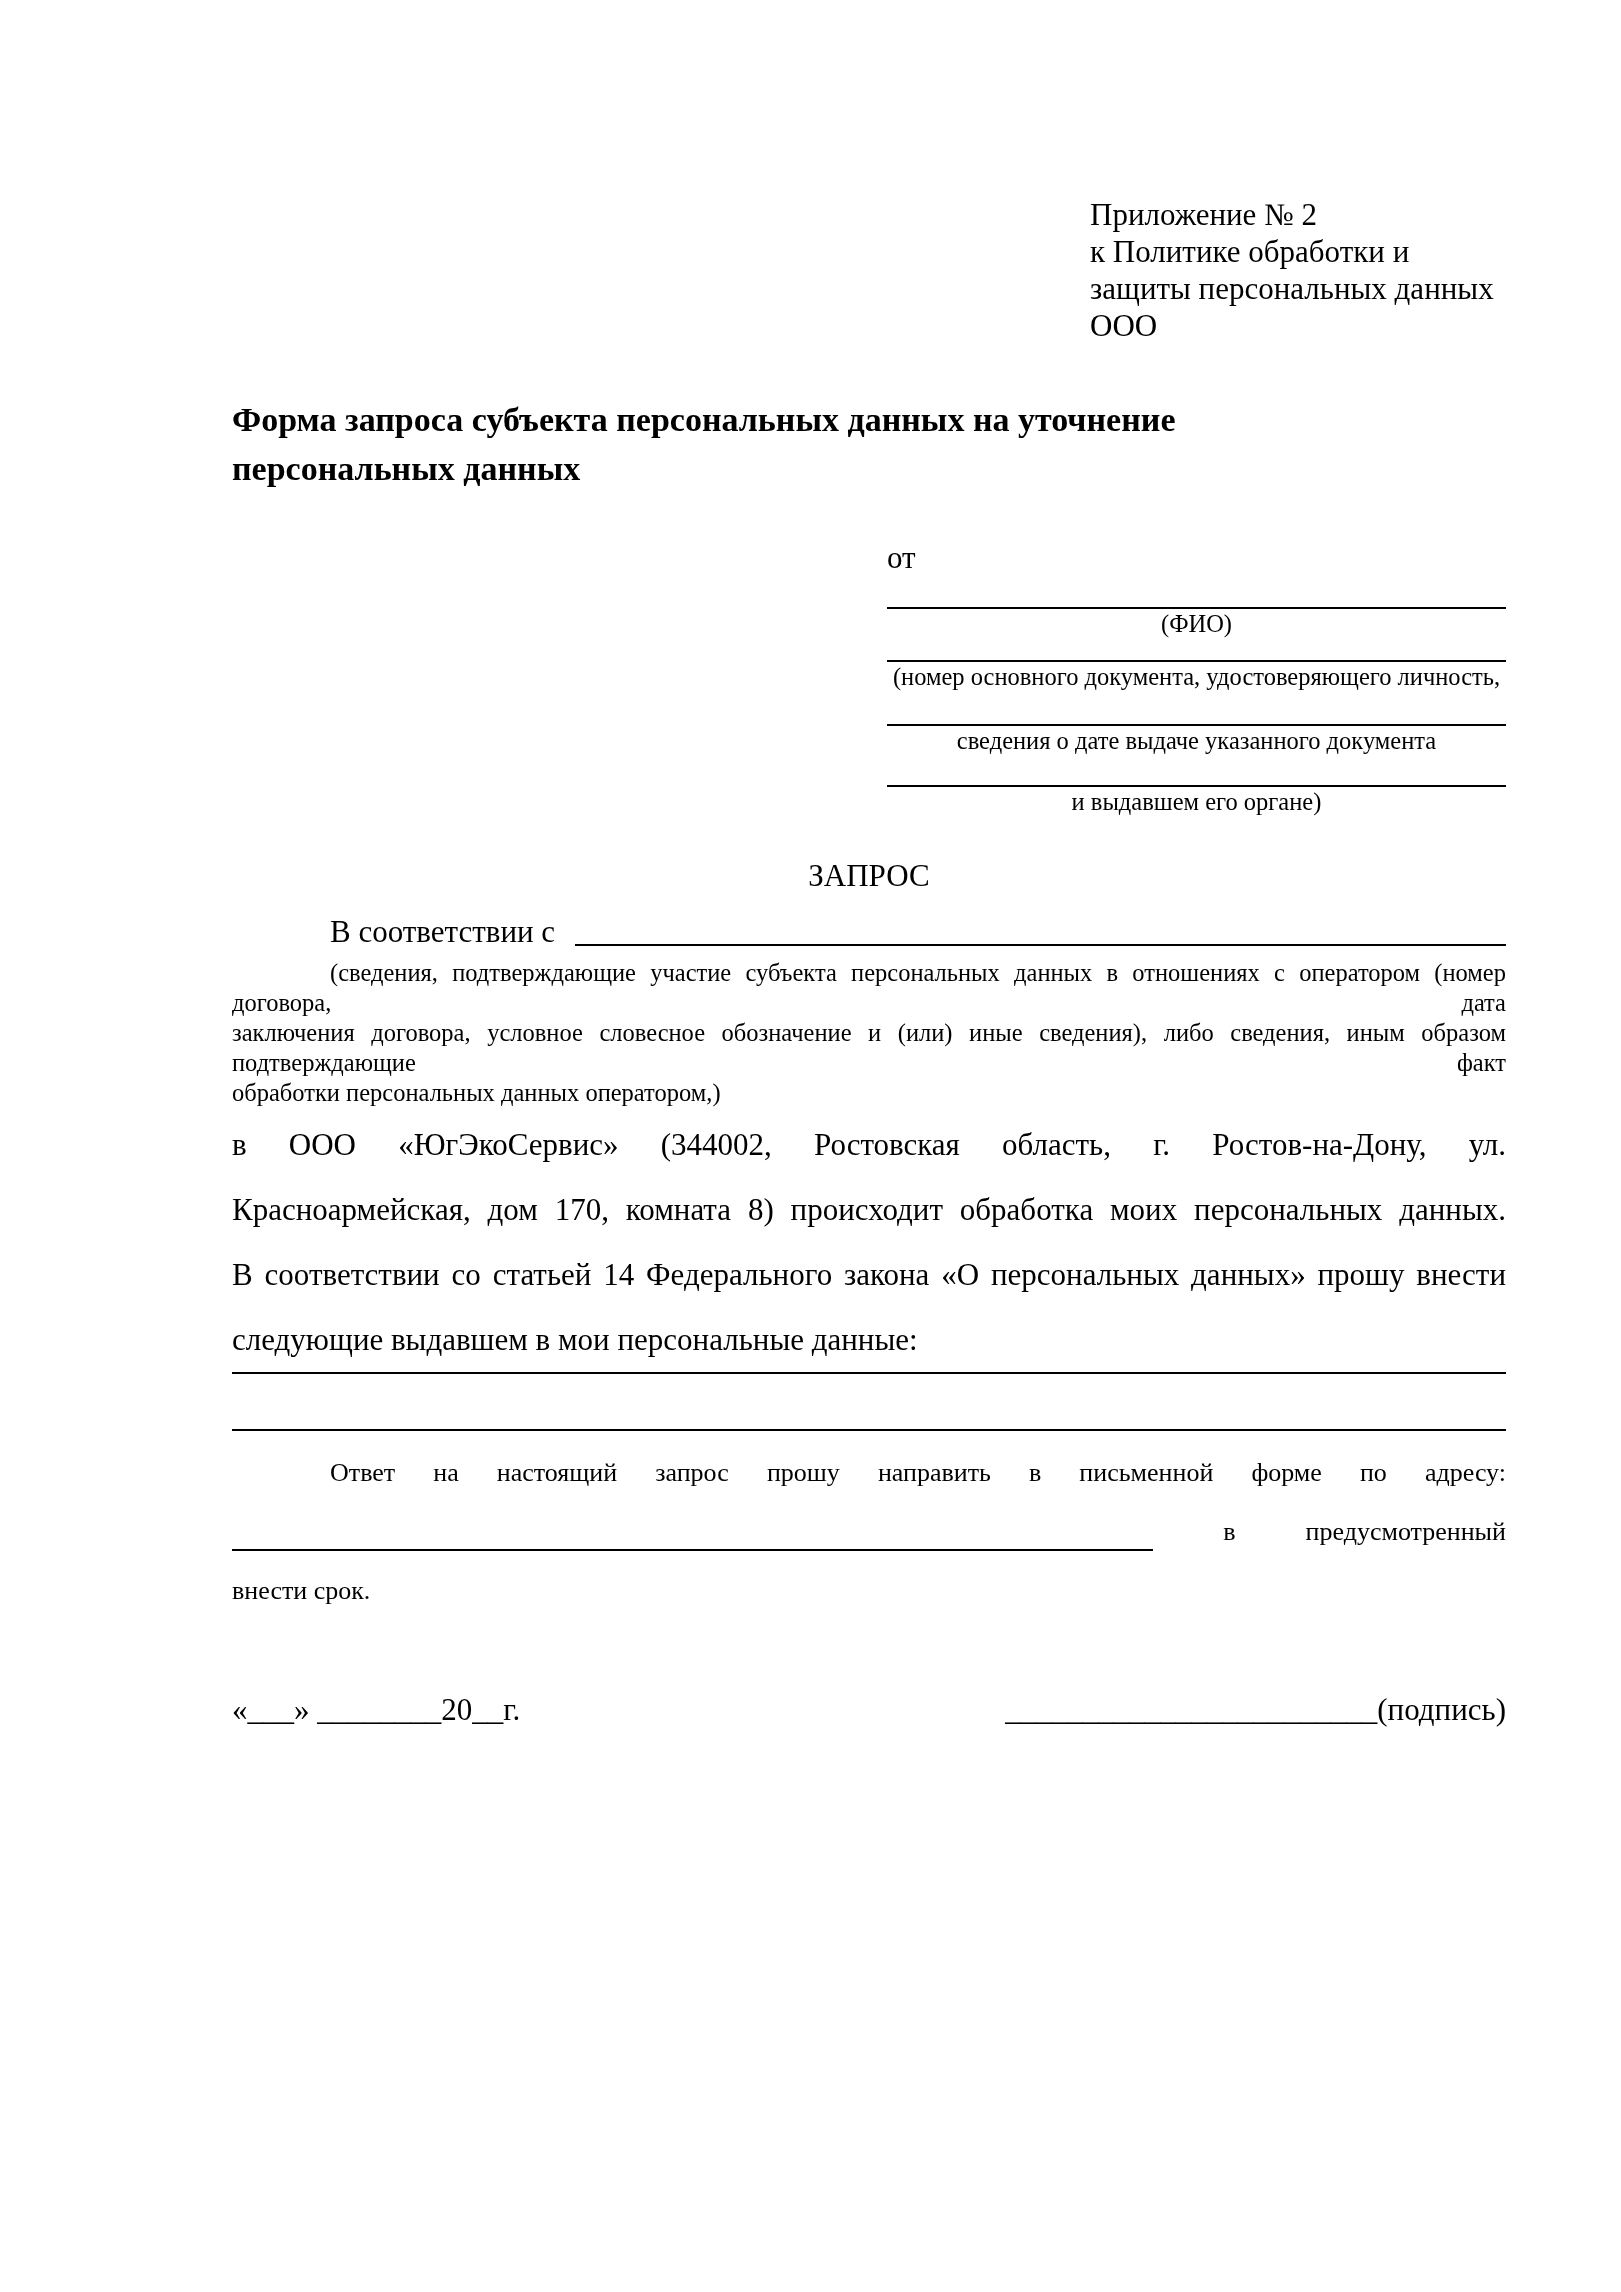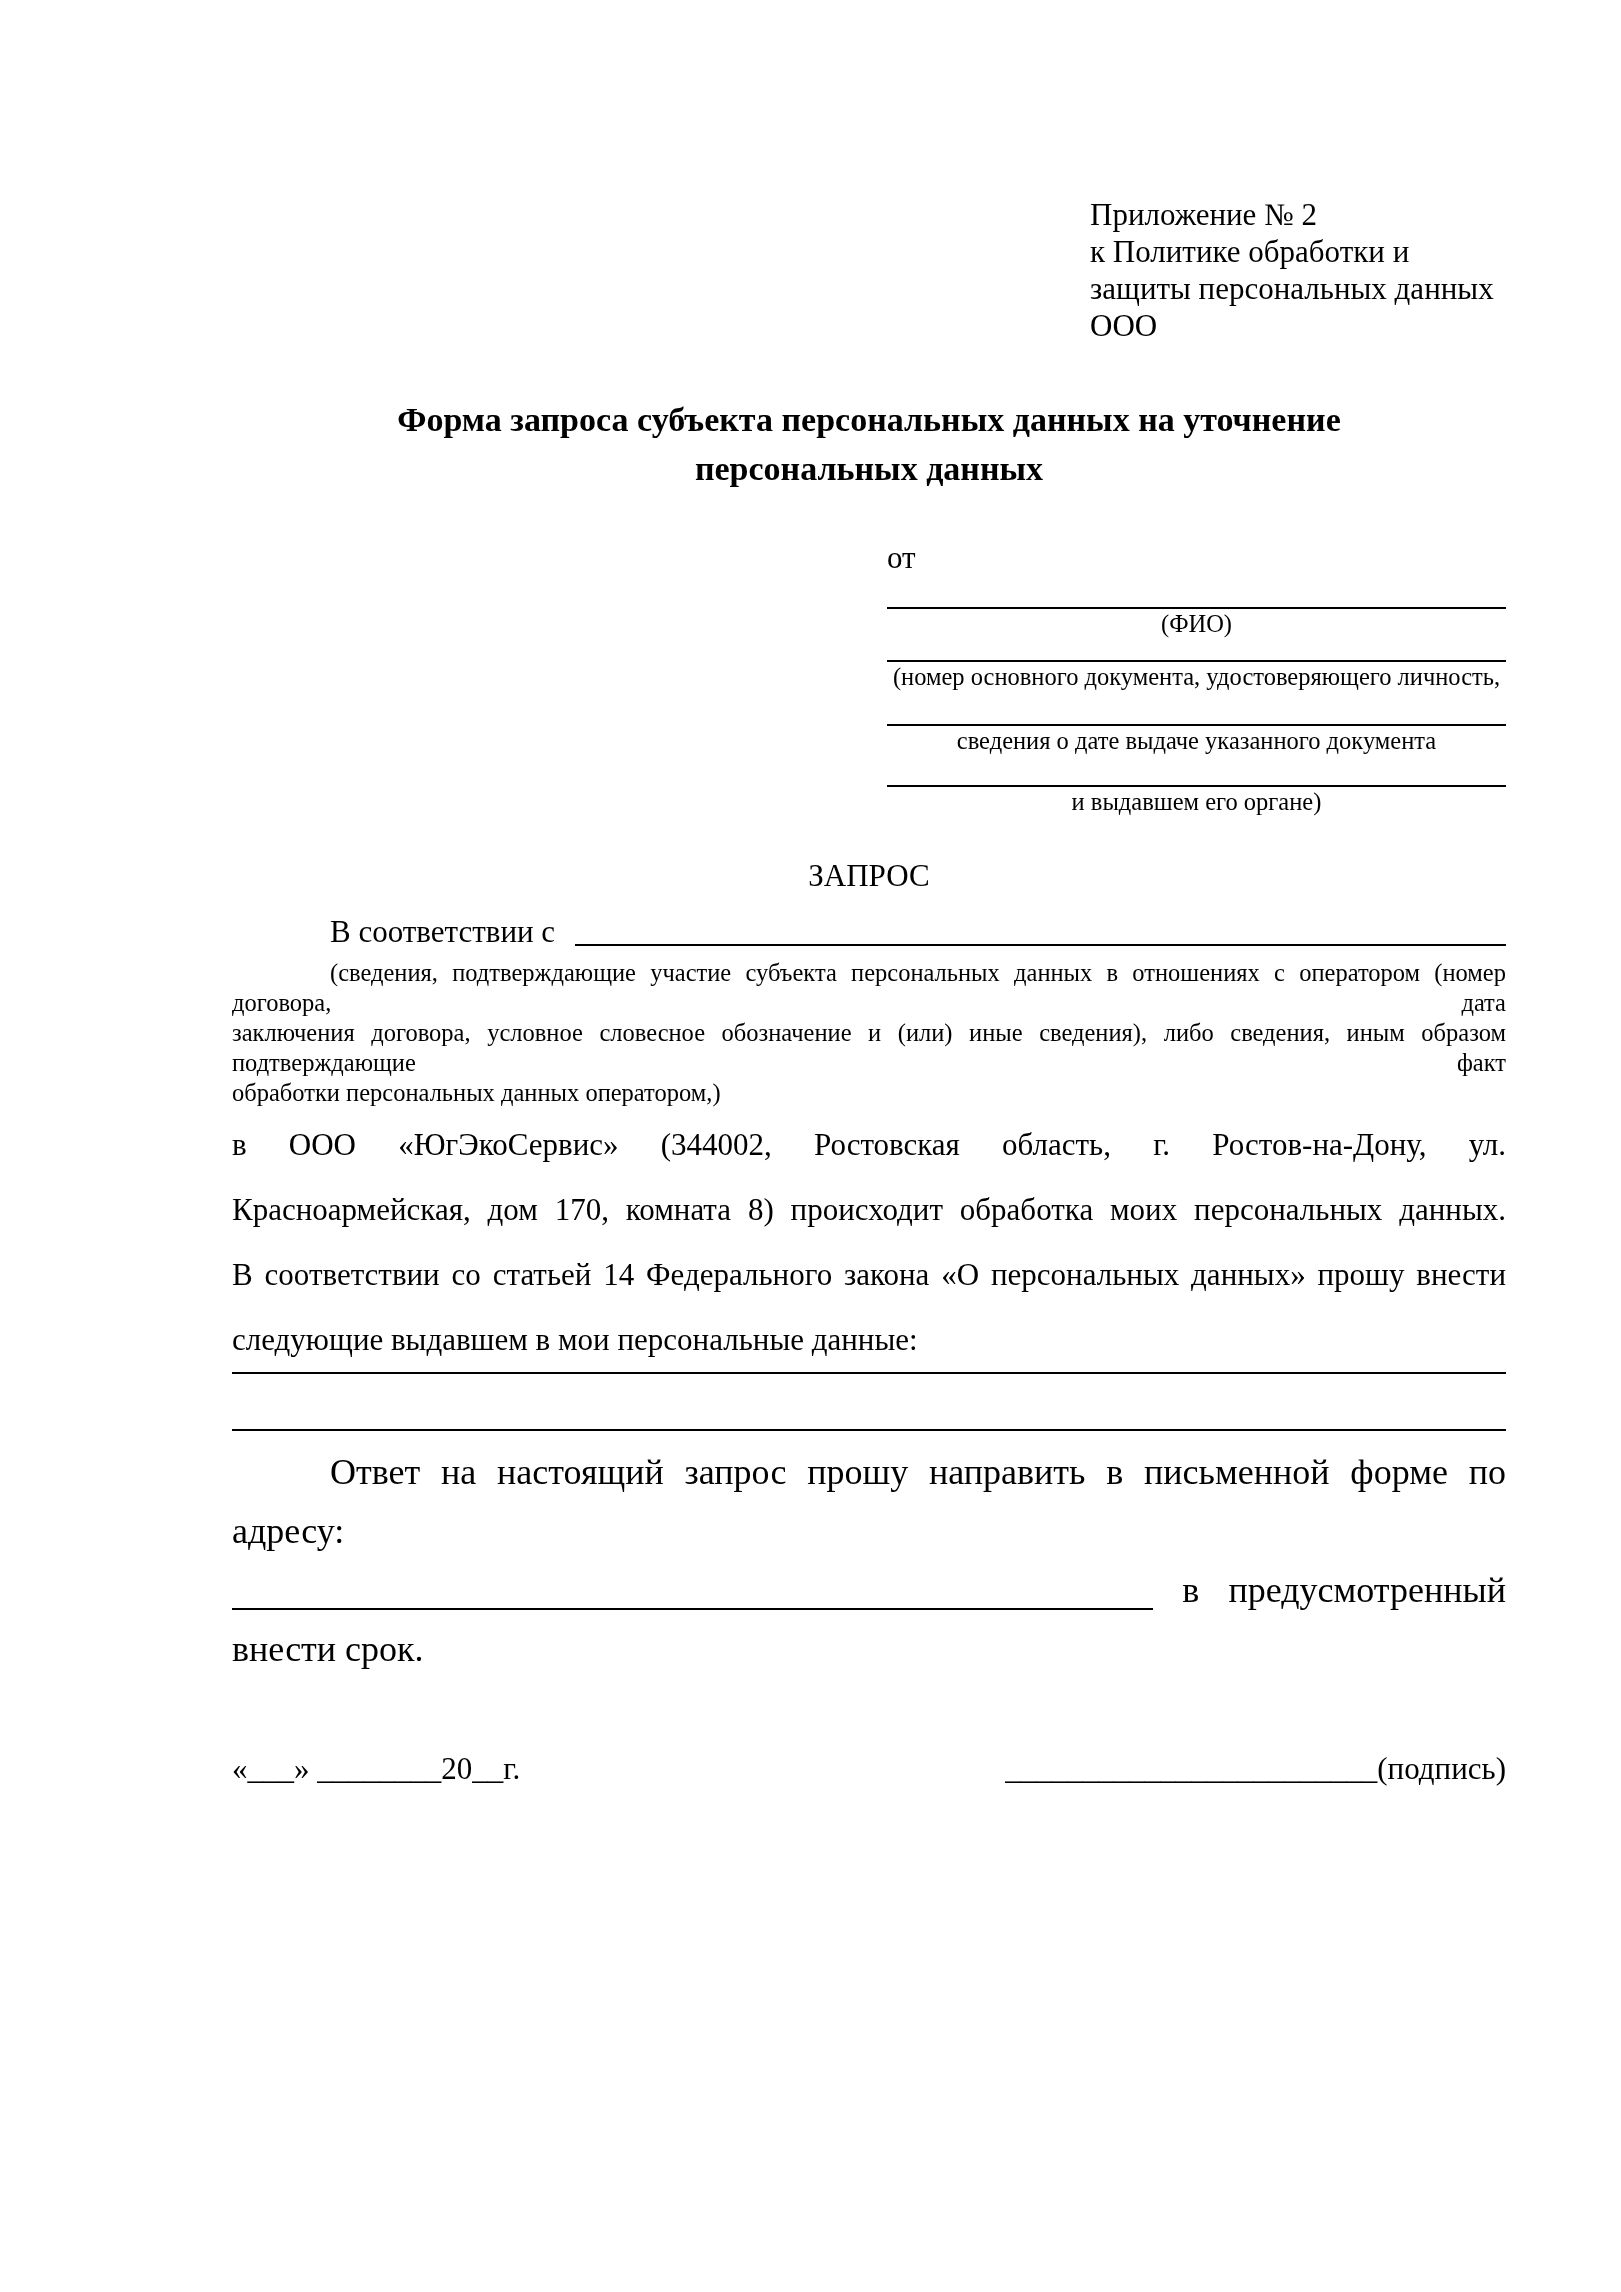--- a/index.html
+++ b/index.html
@@ -10,21 +10,21 @@
     box-sizing: border-box;
     background: #ffffff;
     color: #000000;
     font-family: "Liberation Serif", "DejaVu Serif", serif;
     padding: 196px 115px 0 232px;
     overflow: hidden;
   }
   
   .appendix { margin-left: 858px; font-size: 31px; line-height: 37px; }
   
-  .title { margin-top: 51px; text-align: center; font-weight: bold; font-size: 34px; line-height: 49px; }
+  .title { margin-top: 51px; text-align: left; font-weight: bold; font-size: 34px; line-height: 49px; }
   
   .addressee { margin-top: 44px; margin-left: 655px; width: 619px; font-size: 31px; line-height: 41px; }
   .addressee .from { margin-top: 23.5px; }
   .blank-line { border-bottom: 2.9px solid #000; }
   .f1 { height: 29px; }
   .f2 { height: 21.6px; }
   .f3 { height: 33px; }
   .f4 { height: 30px; }
   .field-caption { font-size: 24.5px; line-height: 29px; text-align: center; }
   .request-heading { margin-top: 39px; text-align: center; font-size: 31px; line-height: 41px; }
@@ -35,21 +35,21 @@
   
   .note { margin-top: 5.9px; font-size: 24.5px; line-height: 30px; }
   .note .indent { text-indent: 98px; }
   .jl { text-align: justify; text-align-last: justify; }
   
   .body-par { margin-top: 3.9px; font-size: 31px; line-height: 65px; }
   
   .ruled-1 { height: 0; border-bottom: 2.9px solid #000; }
   .ruled-2 { height: 55px; border-bottom: 2.9px solid #000; }
   
-  .reply { margin-top: 11.8px; font-size: 36px; line-height: 59px; font-family: Liberation Serif, serif; }
+  .reply { margin-top: 11.8px; font-size: 26px; line-height: 59px; font-family: Liberation Serif, serif; }
   .reply .l1 { text-indent: 98px; }
   .reply .l2 { display: flex; justify-content: space-between; align-items: flex-end; height: 59px; }
   .reply .addr-fill { width: 921px; border-bottom: 2.9px solid #000; margin-bottom: 9.8px; }
   
   .footer { margin-top: 69px; display: flex; justify-content: space-between; font-size: 31px; line-height: 41px; }
   .sig { white-space: pre; }
 </style>
 </head>
 <body>
 

